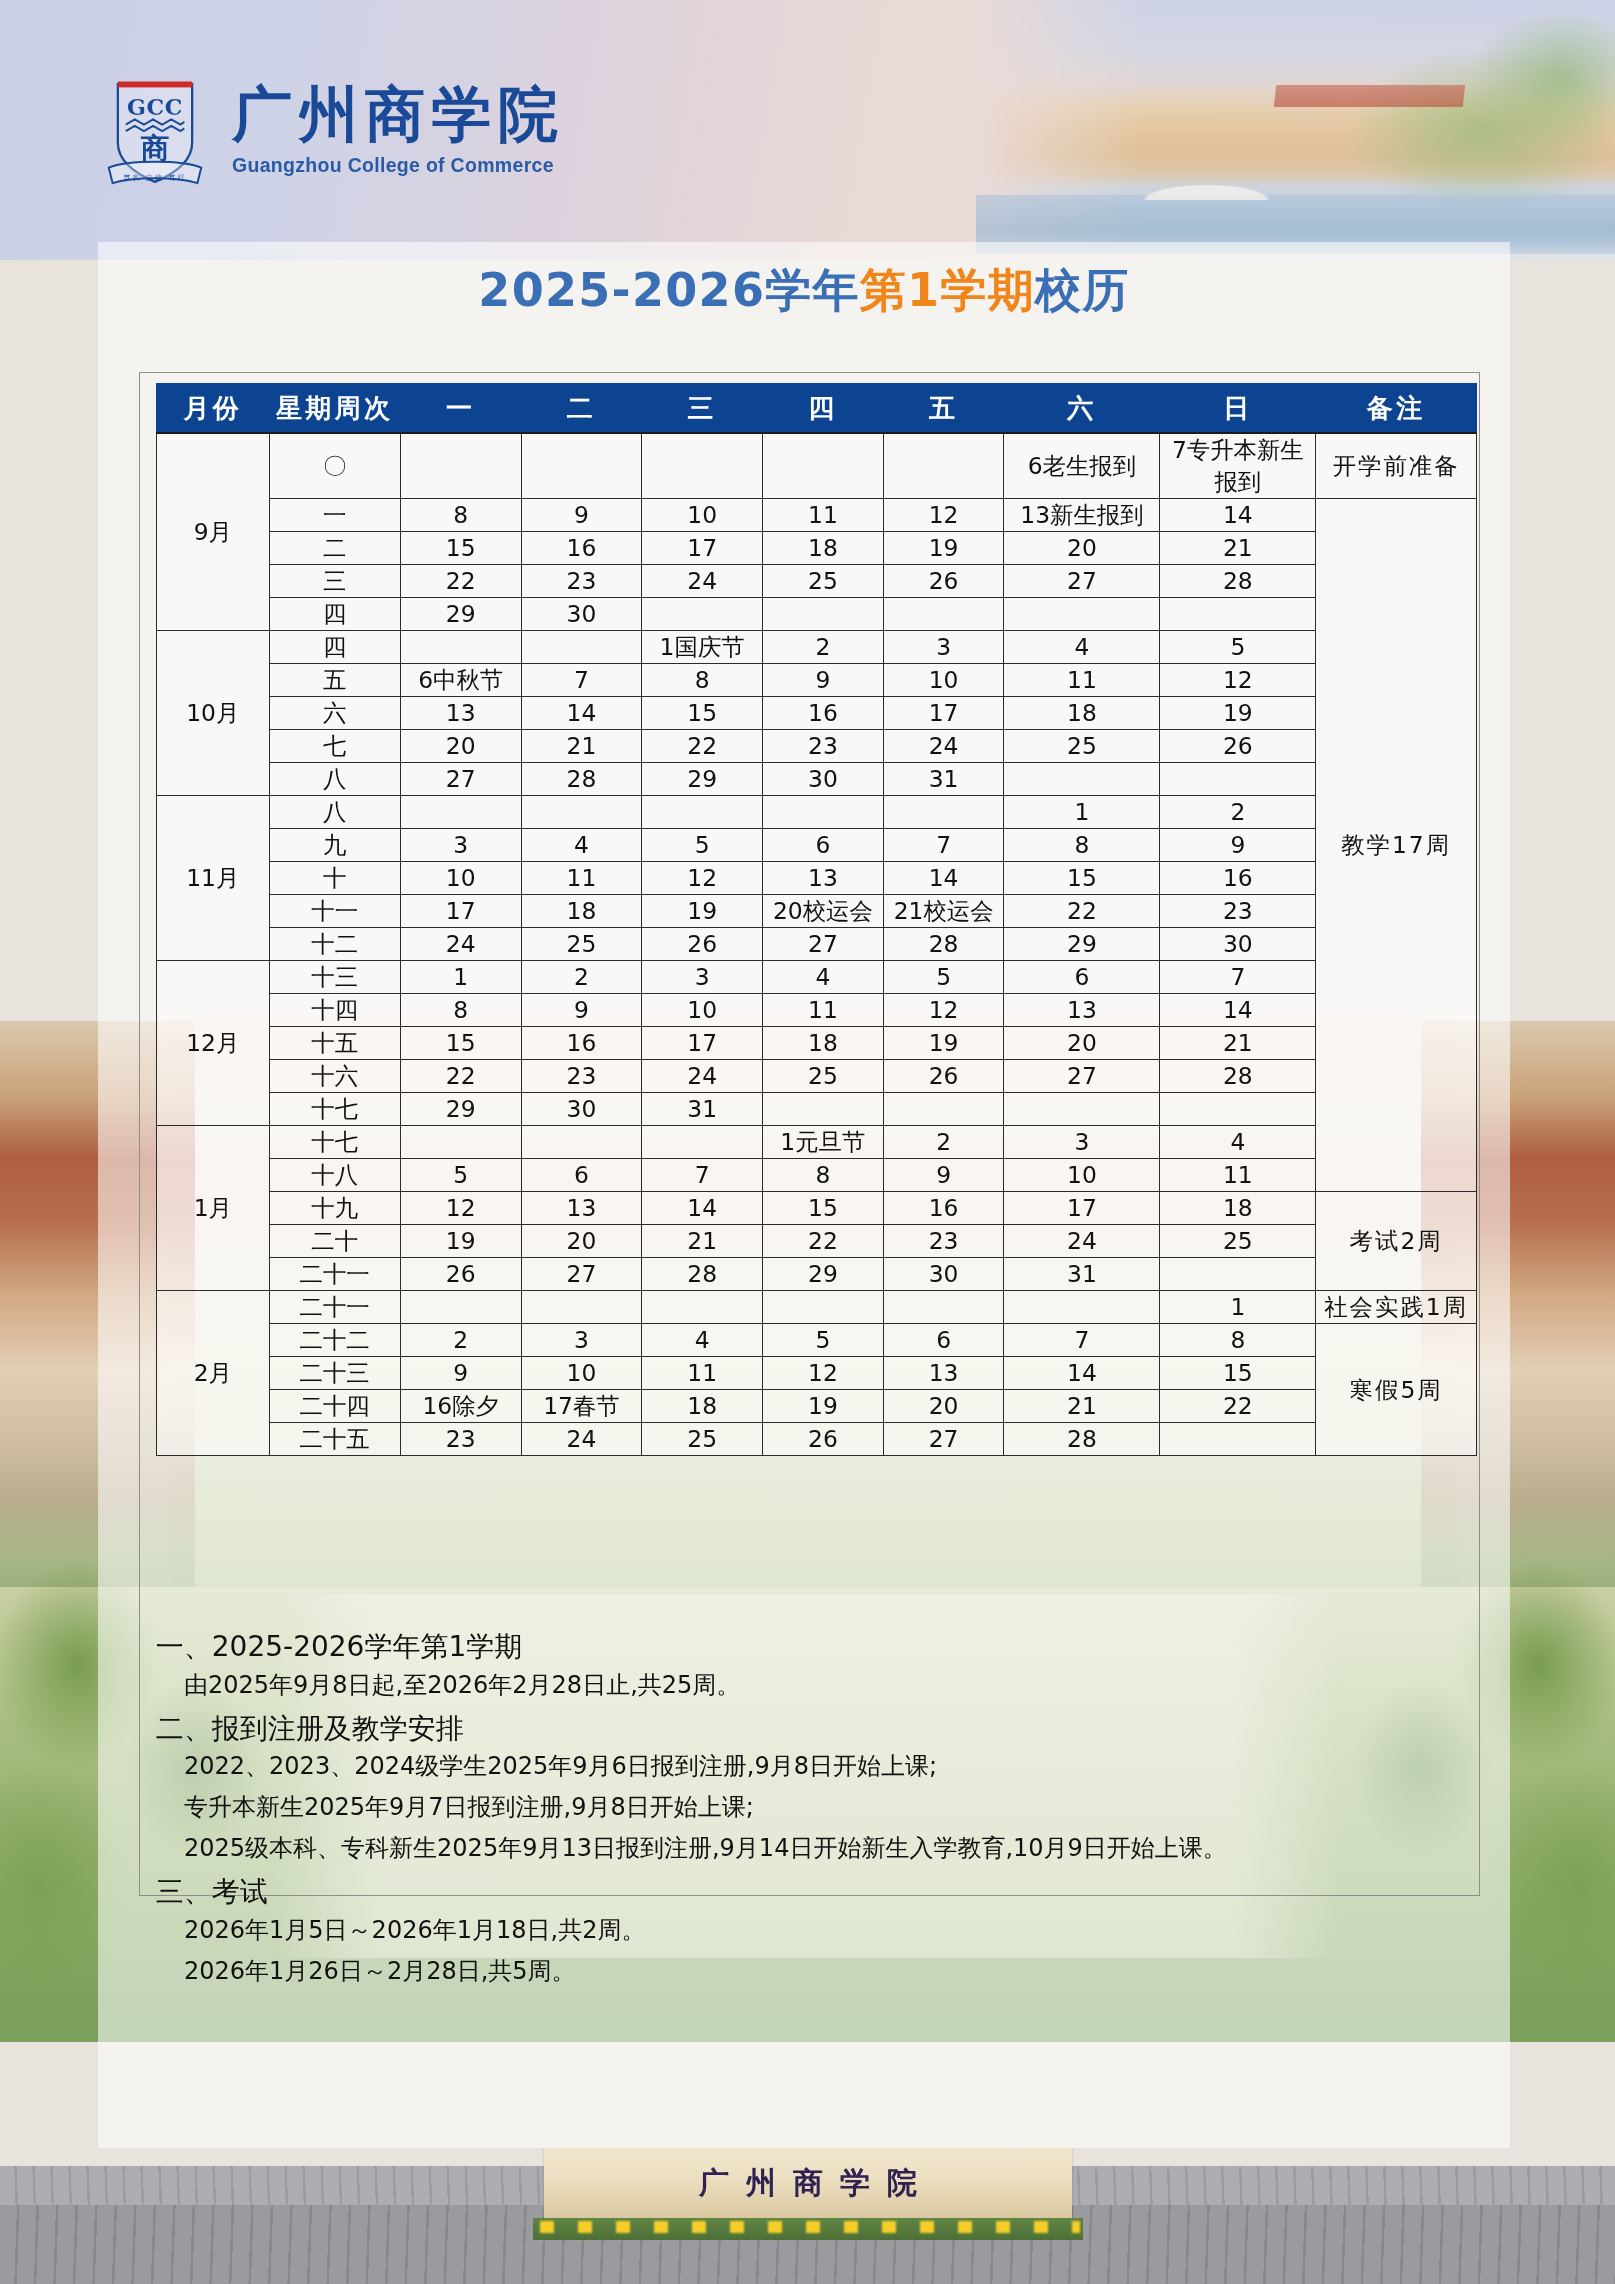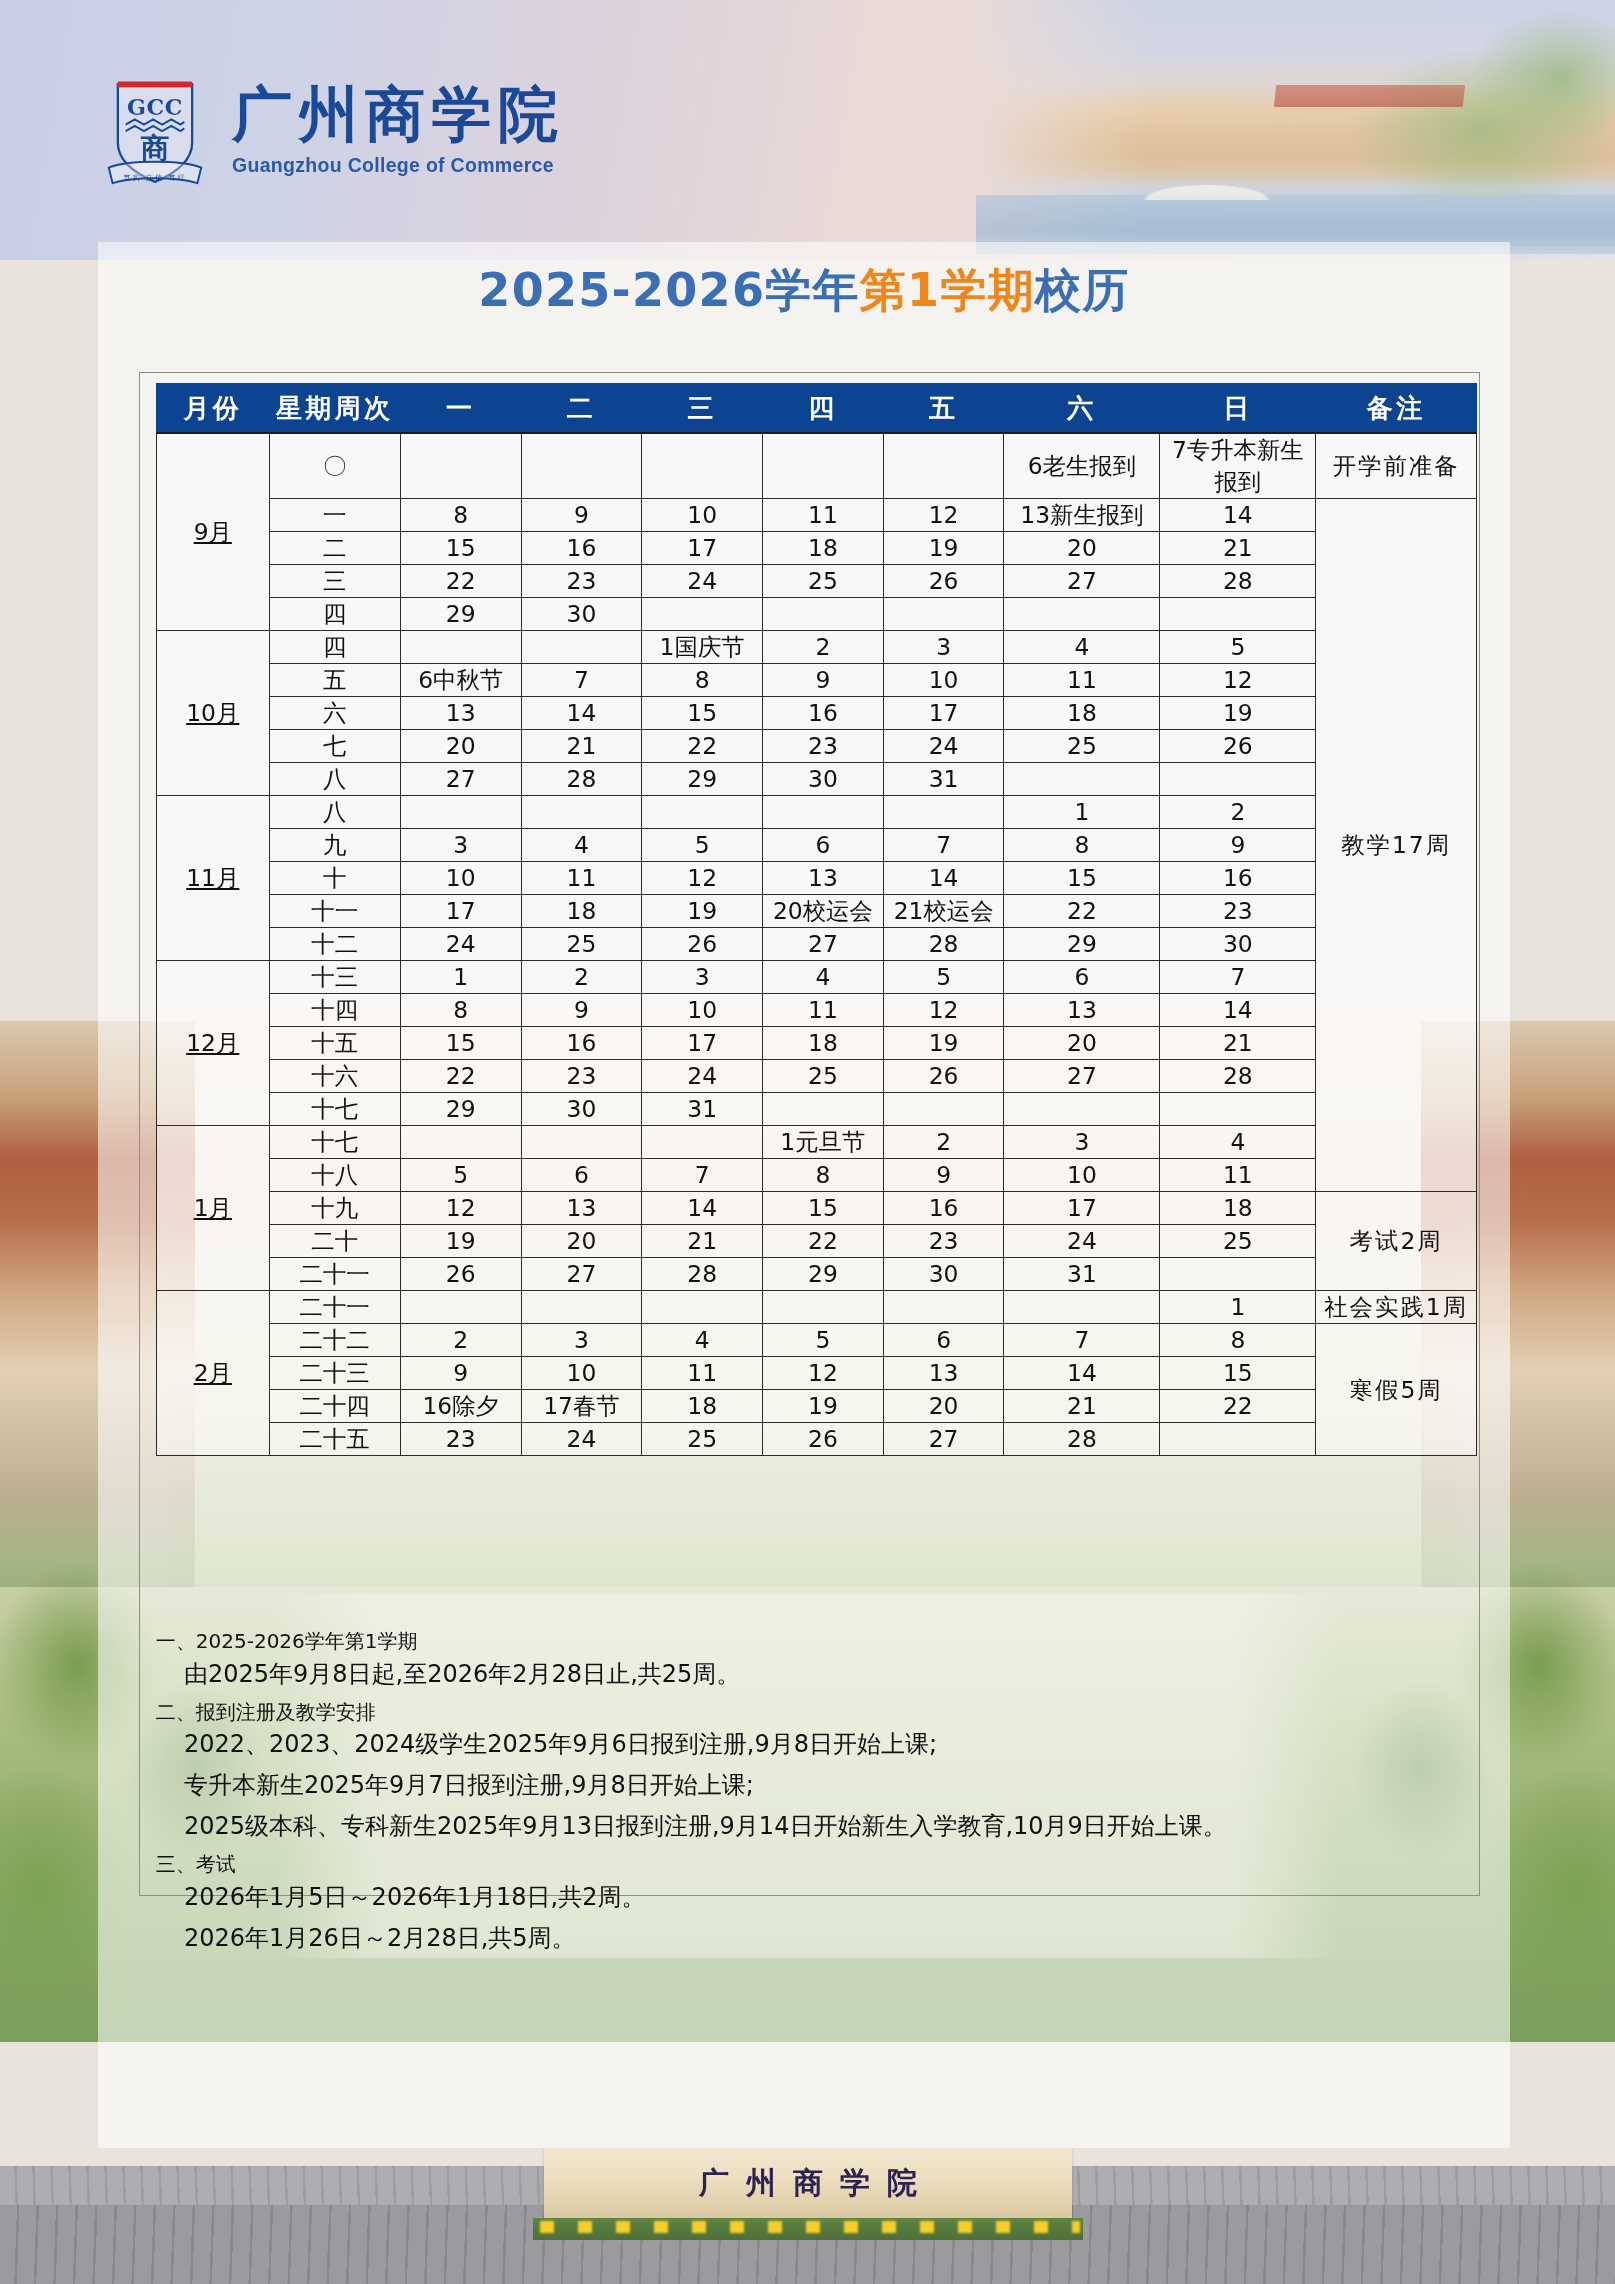--- a/index.html
+++ b/index.html
@@ -189,21 +189,21 @@
     font-size:26px;font-weight:700;letter-spacing:3.3px;
     height:47px;border-color:#0d4492;
     border-top:2px solid #0d4492;border-bottom:2px solid #1c1c1c;
   }
   table.cal tbody td{
     height:31px;font-size:23.4px;color:#111;
     background:rgba(255,255,255,.45);
   }
   td.month-cell{
     font-size:25px;font-weight:400;background:rgba(255,255,255,.35);
-    border-top:2px solid #1c1c1c;border-bottom:2px solid #1c1c1c;text-decoration:underline;
+    border-top:2px solid #1c1c1c;border-bottom:2px solid #1c1c1c;
   }
   td.week-cell{font-size:25px;}
   td.note-cell{
     font-size:22px;letter-spacing:2px;
     background:rgba(255,255,255,.32);
   }
   td.sep-top{border-top:2px solid #1c1c1c;}
   td.small{font-size:16.3px;letter-spacing:0;}
   td.xsmall{font-size:13px;letter-spacing:0;}
   td.empty{background:rgba(255,255,255,.35);}
@@ -211,21 +211,21 @@
   tr.tint-exam td{background:rgba(206,209,236,.62);}
   tr.tint-warm td{background:rgba(243,229,210,.5);}
   tr.tint-grey td{background:rgba(214,216,226,.5);}
 
   
   #notes{
     position:absolute;left:148px;top:1628px;width:1321px;z-index:5;
     font-family:"DejaVu Sans","Liberation Sans",sans-serif;
     color:#111;
   }
-  .note-h{font-size:20px;margin:0 0 2.6px 7.8px;letter-spacing:0;}
+  .note-h{font-size:28px;margin:0 0 2.6px 7.8px;letter-spacing:0;}
   .note-b{font-size:24px;margin:0 0 9px 36px;letter-spacing:0;}
 
   
   #panel-border{
     position:absolute;left:139px;top:372px;width:1339px;height:1522px;
     border:1.3px solid #8d8d8d;z-index:2;pointer-events:none;
   }
 </style>
 </head>
 <body>

